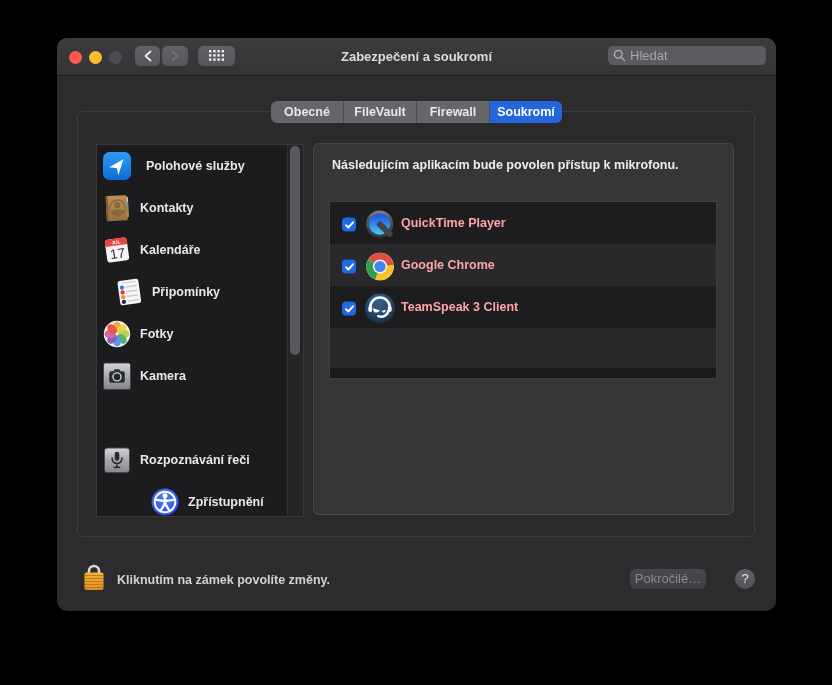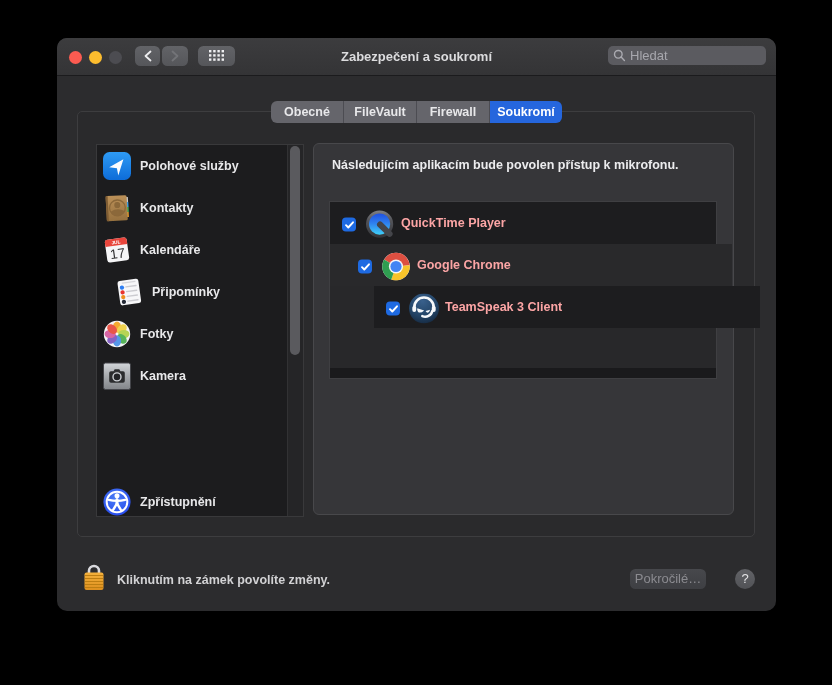--- a/index.html
+++ b/index.html
@@ -24,21 +24,21 @@
 .srow .ic{margin-left:6px;width:28px;height:28px;flex:none;}
 .srow .lbl{margin-left:9px;color:#e8e8ea;font-size:12.5px;font-weight:700;white-space:nowrap;}
 .srow.sel{background:#0b52cc;height:38px;}
 .strack{position:absolute;right:0;top:0;width:15px;height:100%;background:#252527;border-left:1px solid #323234;}
 .sthumb{position:absolute;left:2px;top:1px;width:10px;height:209px;background:#5a5a5e;border-radius:5px;}
 .rpanel{position:absolute;left:256px;top:105px;width:421px;height:372px;background:#363639;border:1px solid #48484b;border-radius:6px;box-sizing:border-box;}
 .rhead{position:absolute;left:18px;top:14px;color:#ececee;font-size:12.5px;font-weight:700;}
 .lbox{position:absolute;left:15px;top:57px;width:388px;height:178px;border:1px solid #3f3f42;box-sizing:border-box;background:#28282a;}
 .lrow{position:absolute;left:0;width:386px;height:42px;display:flex;align-items:center;}
 .lrow.dark{background:#1d1d1f;}
-.lrow.lite{background:#29292b;padding-left:16px;}
+.lrow.lite{background:#29292b;}
 .lfoot{position:absolute;left:0;bottom:0;width:386px;height:10px;background:#1a1a1c;}
 .cb{margin-left:12px;width:14px;height:14px;border-radius:4px;background:#1e6ae2;flex:none;display:flex;align-items:center;justify-content:center;transform:translateY(1.5px);}
 .appic{margin-left:9px;width:30px;height:30px;flex:none;transform:translateY(1.5px);}
 .lrow .lbl{margin-left:6px;color:#fca5a5;font-size:12.5px;font-weight:700;}
 .locktxt{position:absolute;left:60px;top:535px;color:#d2d2d4;font-size:12.5px;font-weight:700;}
 .advbtn{position:absolute;left:573px;top:531px;width:76px;height:20px;background:linear-gradient(#47484c,#3e3f43);border-radius:5.5px;color:#8b8b90;font-size:13px;text-align:center;line-height:20px;}
 .helpbtn{position:absolute;left:678px;top:531px;width:20px;height:20px;border-radius:50%;background:linear-gradient(#626367,#515256);color:#e4e4e6;font-size:13px;font-weight:400;text-align:center;line-height:20px;}
 </style>
 </head>
 <body>
@@ -86,21 +86,21 @@
 
   <div class="obox"></div>
   <div class="tabs">
     <div class="tab">Obecné</div>
     <div class="tab">FileVault</div>
     <div class="tab">Firewall</div>
     <div class="tab sel">Soukromí</div>
   </div>
 
   <div class="sidebar">
-    <div class="srow" style="top:0;">
+    <div class="srow" style="top:0;gap:6px;">
         <div class="ic"><svg width="28" height="28" viewBox="0 0 28 28">
             <defs>
               <linearGradient id="locg" x1="0" y1="0" x2="0" y2="1">
                 <stop offset="0" stop-color="#2e9bf5"></stop>
                 <stop offset="1" stop-color="#0d6cd8"></stop>
               </linearGradient>
             </defs>
             <rect width="28" height="28" rx="6.5" fill="url(#locg)"></rect>
             <path d="M20.4 7.2 L6.2 15.2 L13.9 16.3 L15.3 23.6 Z" fill="#fbfcfe"></path>
           </svg></div>
@@ -182,21 +182,38 @@
                 <stop offset="1" stop-color="#83868a"></stop>
               </linearGradient>
             </defs>
             <rect x="0.5" y="1" width="27" height="26.5" rx="2" fill="url(#camg)" stroke="#44454a" stroke-width="1"></rect>
             <path d="M10.3 9.7 l1.4 -2.4 h4.6 l1.4 2.4 Z" fill="#2b2c2e"></path>
             <rect x="6.2" y="9.3" width="15.6" height="11.4" rx="1.8" fill="#2b2c2e"></rect>
             <circle cx="14" cy="14.9" r="4" fill="#232427" stroke="#ced1d5" stroke-width="1.4"></circle>
           </svg></div>
         <div class="lbl">Kamera</div>
       </div>
-    <div class="srow" style="top:336px;">
+    <div class="srow" style="top:294px;">
+        <div class="ic"><svg width="28" height="28" viewBox="0 0 28 28">
+            <defs>
+              <linearGradient id="micg2" x1="0" y1="0" x2="0" y2="1">
+                <stop offset="0" stop-color="#d6d6da"></stop>
+                <stop offset="0.5" stop-color="#a8a8ac"></stop>
+                <stop offset="1" stop-color="#8a8a8e"></stop>
+              </linearGradient>
+            </defs>
+            <rect x="1.5" y="2" width="25" height="24.5" rx="2.8" fill="url(#micg2)" stroke="#48484c" stroke-width="1"></rect>
+            <rect x="11.7" y="5.8" width="4.6" height="9" rx="2.3" fill="#2b2c2e"></rect>
+            <path d="M9.1 11.6 v1 a4.9 4.9 0 0 0 9.8 0 v-1" fill="none" stroke="#2b2c2e" stroke-width="1.6"></path>
+            <path d="M14 18.4 v2.6" stroke="#2b2c2e" stroke-width="1.6"></path>
+            <path d="M10.7 21.4 h6.6" stroke="#2b2c2e" stroke-width="1.6"></path>
+          </svg></div>
+        <div class="lbl">Rozpoznávání řeči</div>
+      </div>
+    <div class="srow" style="top:336px;margin-left:48px;">
         <div class="ic"><svg width="28" height="28" viewBox="0 0 28 28">
             <defs>
               <radialGradient id="accg" cx="0.45" cy="0.35" r="0.75">
                 <stop offset="0" stop-color="#4a7cf4"></stop>
                 <stop offset="0.8" stop-color="#2b51ee"></stop>
                 <stop offset="1" stop-color="#1f36e4"></stop>
               </radialGradient>
             </defs>
             <circle cx="14" cy="14" r="13.6" fill="url(#accg)"></circle>
             <circle cx="14" cy="14" r="10.3" fill="none" stroke="#fdfdff" stroke-width="2"></circle>
@@ -249,21 +266,21 @@
           <div class="appic"><svg width="30" height="30" viewBox="0 0 30 30">
               <circle cx="15" cy="15" r="13.8" fill="#fff"></circle>
               <path d="M15 15 L3.05 8.1 A13.8 13.8 0 0 1 28.75 13.8 Z" fill="#dd4f41"></path>
               <path d="M15 15 L28.75 13.8 A13.8 13.8 0 0 1 10.28 27.97 Z" fill="#f7c32a"></path>
               <path d="M15 15 L10.28 27.97 A13.8 13.8 0 0 1 3.05 8.1 Z" fill="#2f9e51"></path>
               <circle cx="15" cy="15" r="7.1" fill="#f4f6f8"></circle>
               <circle cx="15" cy="15" r="5.6" fill="#4285f4"></circle>
             </svg></div>
           <div class="lbl">Google Chrome</div>
         </div>
-      <div class="lrow dark" style="top:84px;margin-left:44px;">
+      <div class="lrow dark" style="top:84px;">
           <div class="cb">
             <svg width="11" height="11" viewBox="0 0 11 11">
               <path d="M2 5.7 L4.3 8 L9 2.8" stroke="#fff" stroke-width="1.9" fill="none" stroke-linecap="round" stroke-linejoin="round"></path>
             </svg>
           </div>
           <div class="appic"><svg width="30" height="30" viewBox="0 0 30 30">
               <defs>
                 <radialGradient id="tsg" cx="0.45" cy="0.25" r="0.9">
                   <stop offset="0" stop-color="#39608c"></stop>
                   <stop offset="0.55" stop-color="#234466"></stop>

